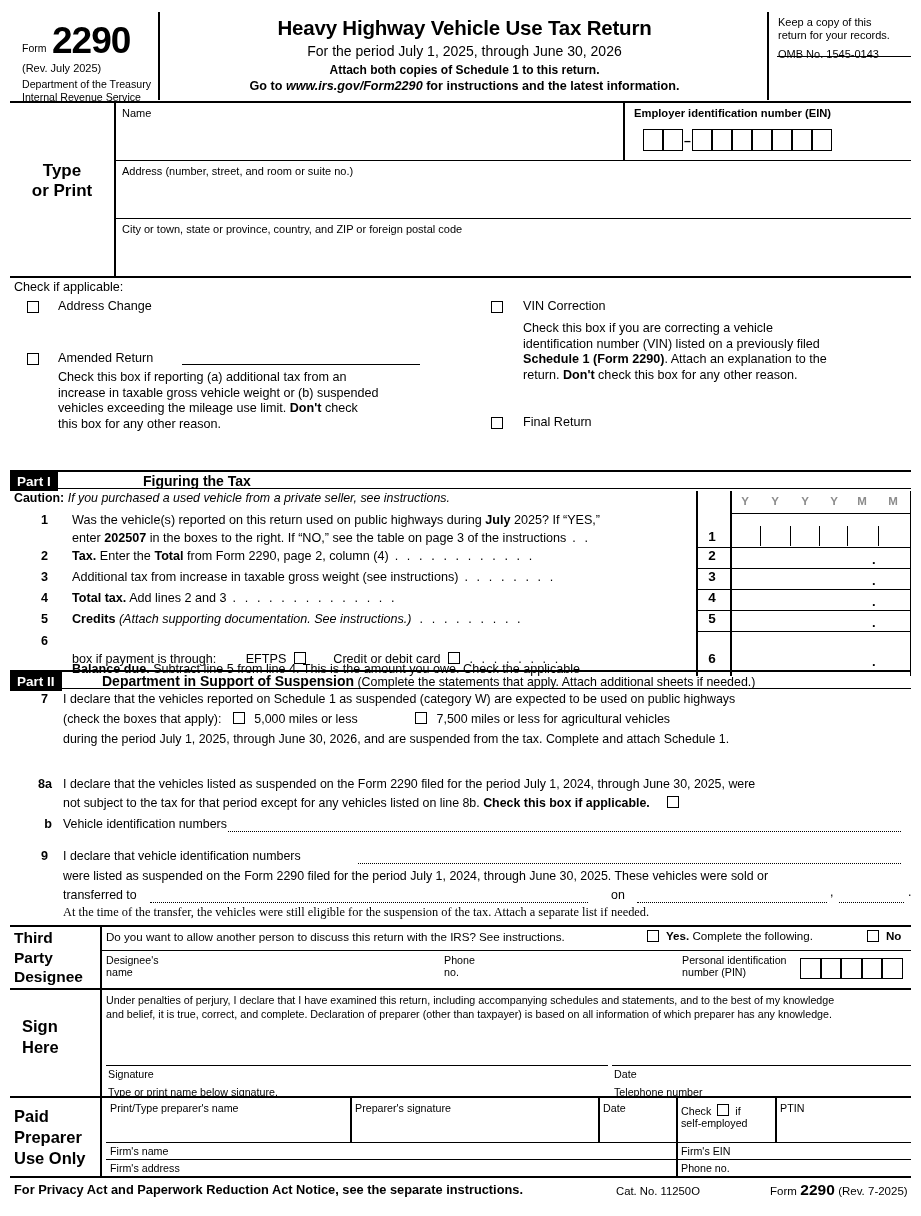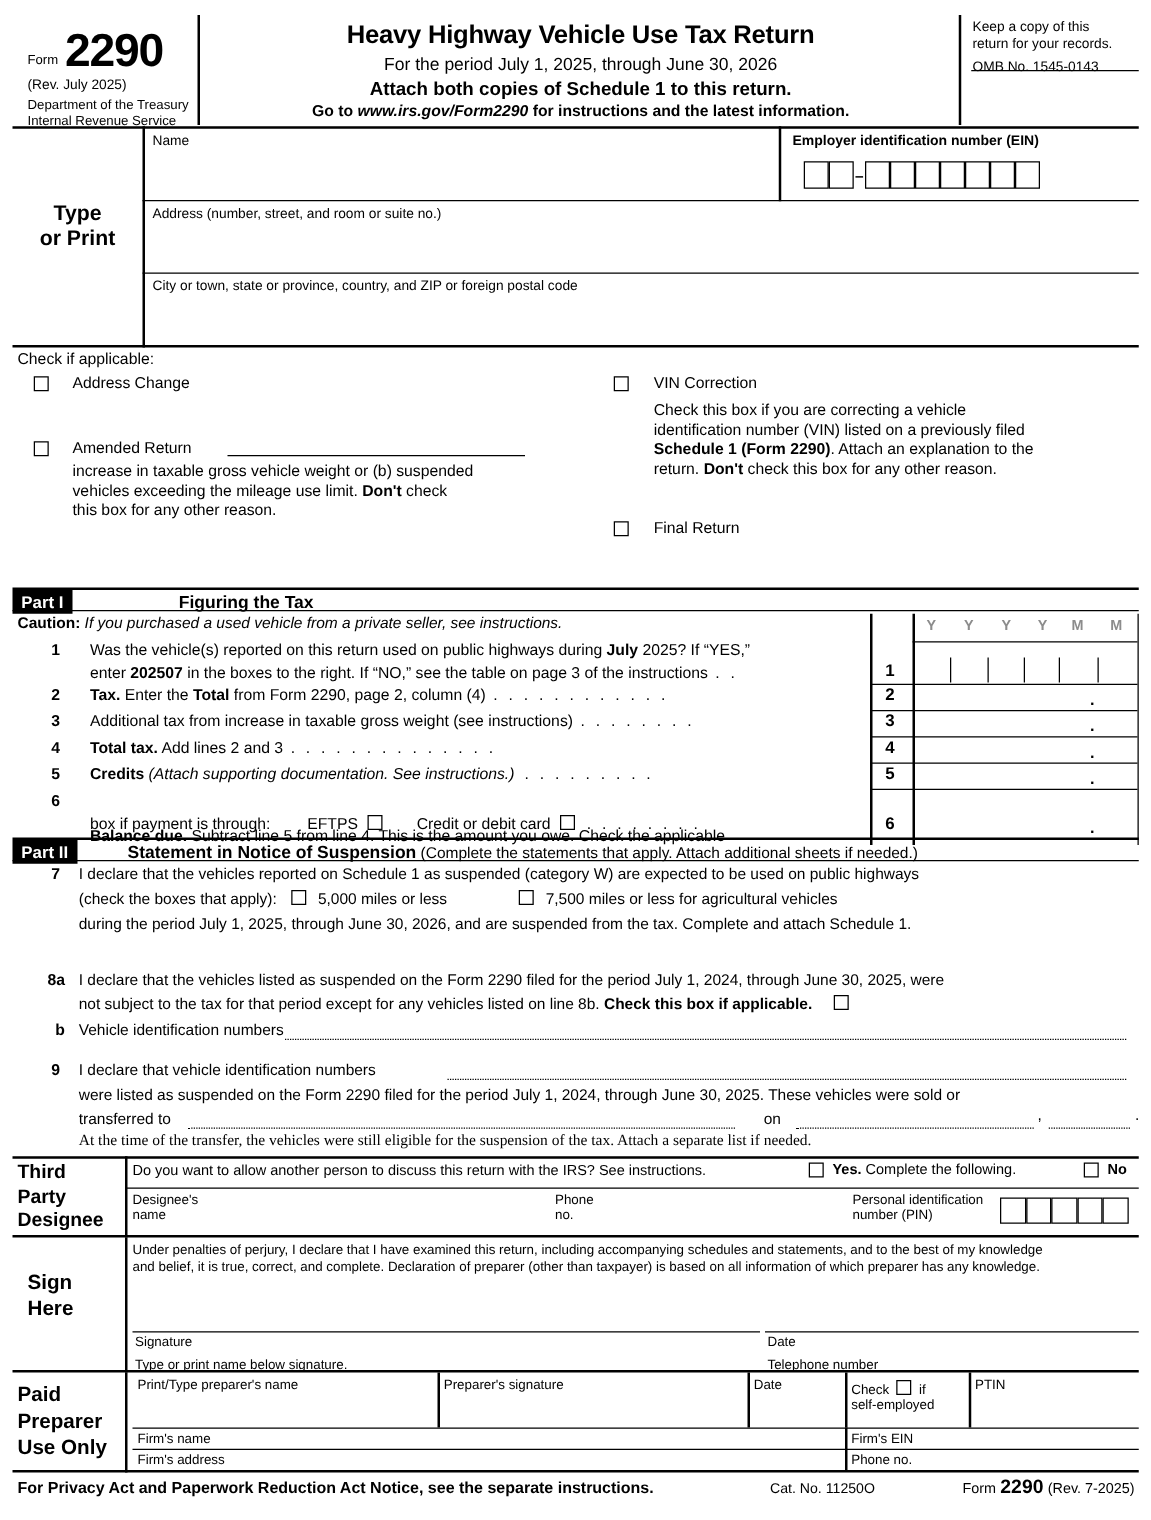--- a/index.html
+++ b/index.html
@@ -36,21 +36,21 @@
   #hdr { position:absolute; left:10px; top:12px; width:901px; height:88px; }
   #hdr-left { position:absolute; left:0; top:0; width:148px; height:88px; }
   .form-word { font-size:10.5px; position:absolute; left:12px; top:30px; }
   .form-num { font-size:37px; font-weight:bold; letter-spacing:-1px; position:absolute; left:42px; top:10px; line-height:1; }
   .rev { position:absolute; left:12px; top:50px; font-size:11px; }
   .dept { position:absolute; left:12px; top:66px; font-size:10.6px; line-height:12.5px; }
   .vrule { position:absolute; width:1.5px; background:#000; }
   #hdr-mid { position:absolute; left:152px; top:0; width:605px; text-align:center; }
   .title-main { font-size:20.5px; font-weight:bold; letter-spacing:-0.2px; margin-top:4px;}
   .title-sub { font-size:14px; margin-top:3px; }
-  .title-s2 { font-size:15px; font-weight:bold; margin-top:4px; }
+  .title-s2 { font-size:12px; font-weight:bold; margin-top:4px; }
   .title-s3 { font-size:12.6px; font-weight:bold; margin-top:2px; }
   #hdr-right { position:absolute; left:762px; top:0; width:139px; }
   .keepcopy { font-size:11px; line-height:13px; padding:4px 2px 0 6px; }
   .ombno { font-size:11px; padding:6px 2px 0 6px; }
 
   
   .blk-label { font-size:11px; padding:2px 0 0 4px; }
 
   
   .einbox { width:20px; height:22px; border:1.3px solid #000; display:inline-block; }
@@ -160,20 +160,21 @@
   <div class="abs" style="left:10px; top:280px; width:901px; height:188px;">
     <div class="abs ckline" style="left:4px; top:0;">Check if applicable:</div>
 
     <span class="cbox abs" style="left:17px; top:21px;"></span>
     <div class="abs ckline" style="left:48px; top:19px;">Address Change</div>
 
     <span class="cbox abs" style="left:17px; top:73px;"></span>
     <div class="abs ckline" style="left:48px; top:71px;">Amended Return</div>
     <div class="abs solidline" style="left:172px; top:68px; width:238px; height:17px;"></div>
     <div class="abs ckbody" style="left:48px; top:90px; width:400px;">
+      <div>Check this box if reporting (a) additional tax from an</div>
       <div>increase in taxable gross vehicle weight or (b) suspended</div>
       <div><span>vehicles exceeding the mileage use limit. </span><span class="b">Don't</span><span> check</span></div>
       <div>this box for any other reason.</div>
     </div>
 
     <span class="cbox abs" style="left:481px; top:21px;"></span>
     <div class="abs ckline" style="left:513px; top:19px;">VIN Correction</div>
     <div class="abs ckbody" style="left:513px; top:41px; width:392px;">
       <div>Check this box if you are correcting a vehicle</div>
       <div>identification number (VIN) listed on a previously filed</div>
@@ -277,21 +278,21 @@
       <span class="dots" style="margin-left:6px;">.   .   .   .   .   .   .   .</span>
     </div>
     <div class="abs rownumcell" style="left:691px; top:160px;">6</div>
     <div class="abs" style="left:720px; top:141px; width:180px; height:39px;"></div>
     <span class="abs amtdot" style="left:862px; top:163px;">.</span>
   </div>
 
   <div class="partbar" style="left:10px; top:670px; width:901px;">
     <span class="parttag">Part II</span>
     <span class="parttitle" style="left:92px;">
-      <span>Statement in Notice of Suspension</span><span class="partnote"> (Complete the statements that apply. Attach additional sheets if needed.)</span>
+      <span>Department in Support of Suspension</span><span class="partnote"> (Complete the statements that apply. Attach additional sheets if needed.)</span>
     </span>
   </div>
 
   <div class="abs" style="left:10px; top:692px; width:901px; height:226px; font-size:12.4px;">
 
     <div class="abs lnnum" style="left:22px; top:0;">7</div>
     <div class="abs" style="left:53px; top:0;">I declare that the vehicles reported on Schedule 1 as suspended (category W) are expected to be used on public highways</div>
     <div class="abs" style="left:53px; top:20px;">
       <span>(check the boxes that apply):</span>
       <span class="cbox" style="margin-left:8px;"></span>

